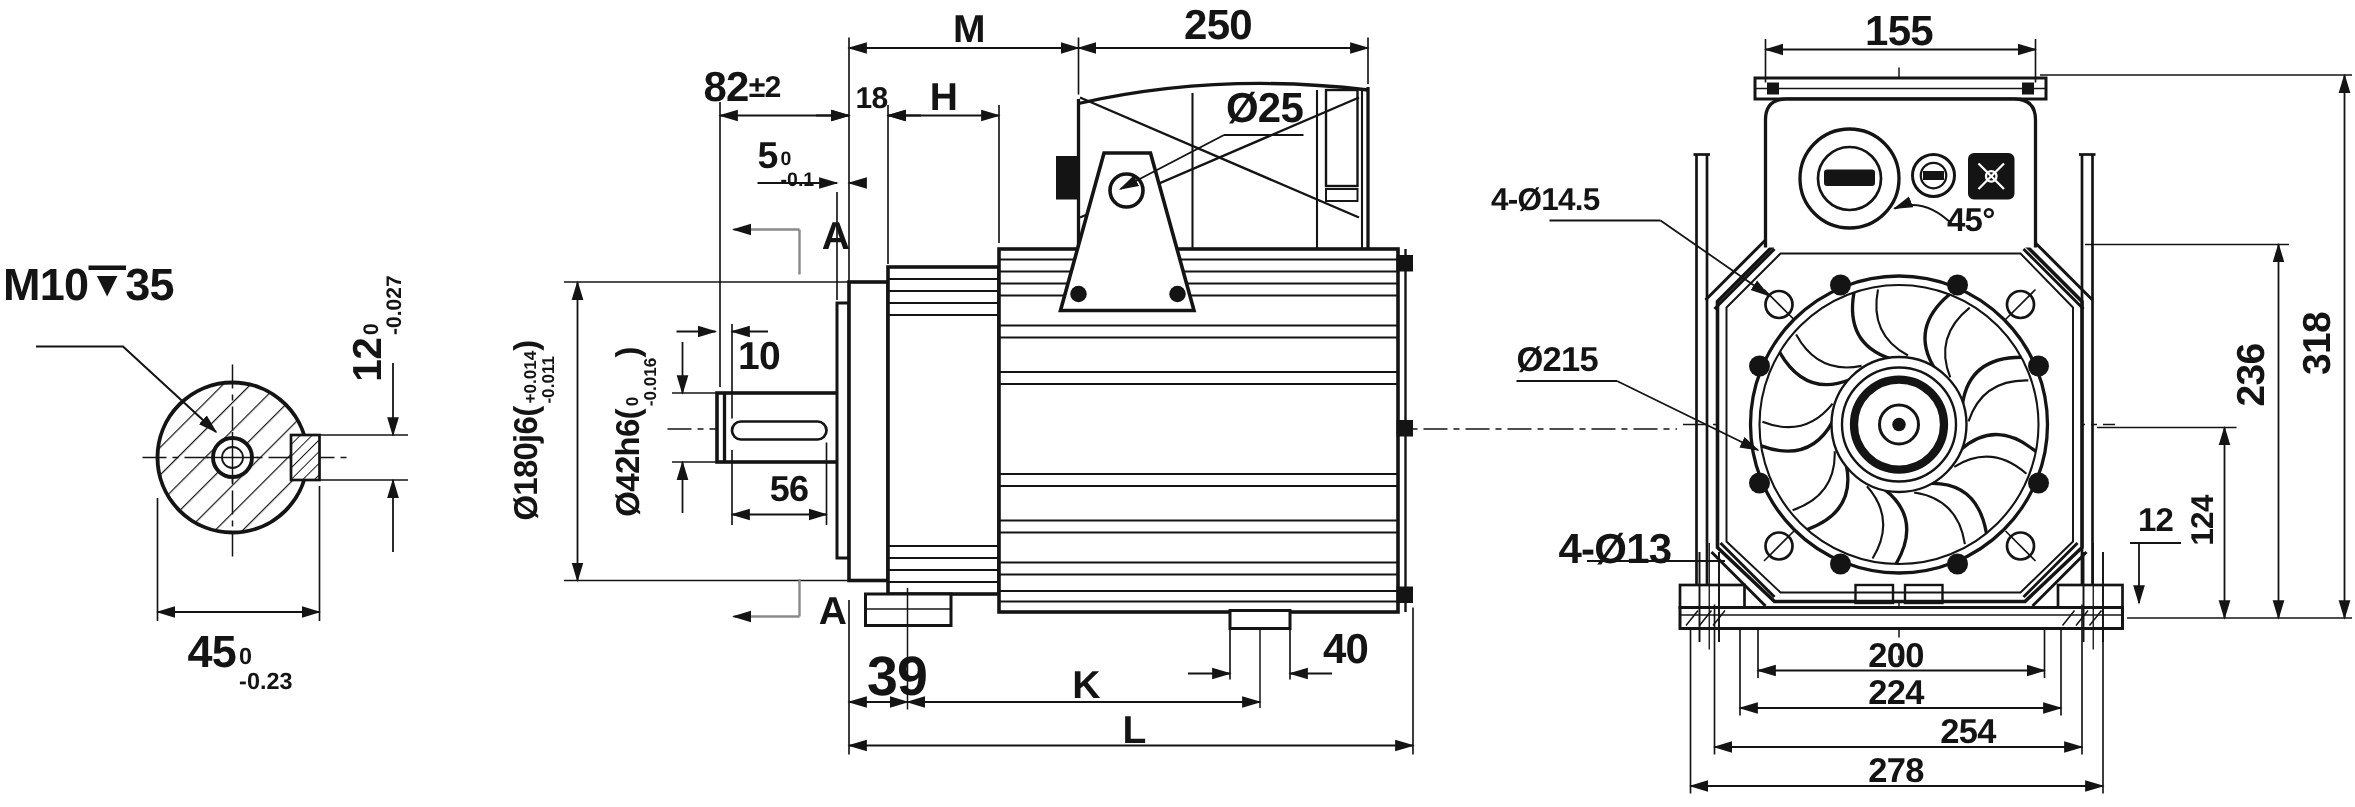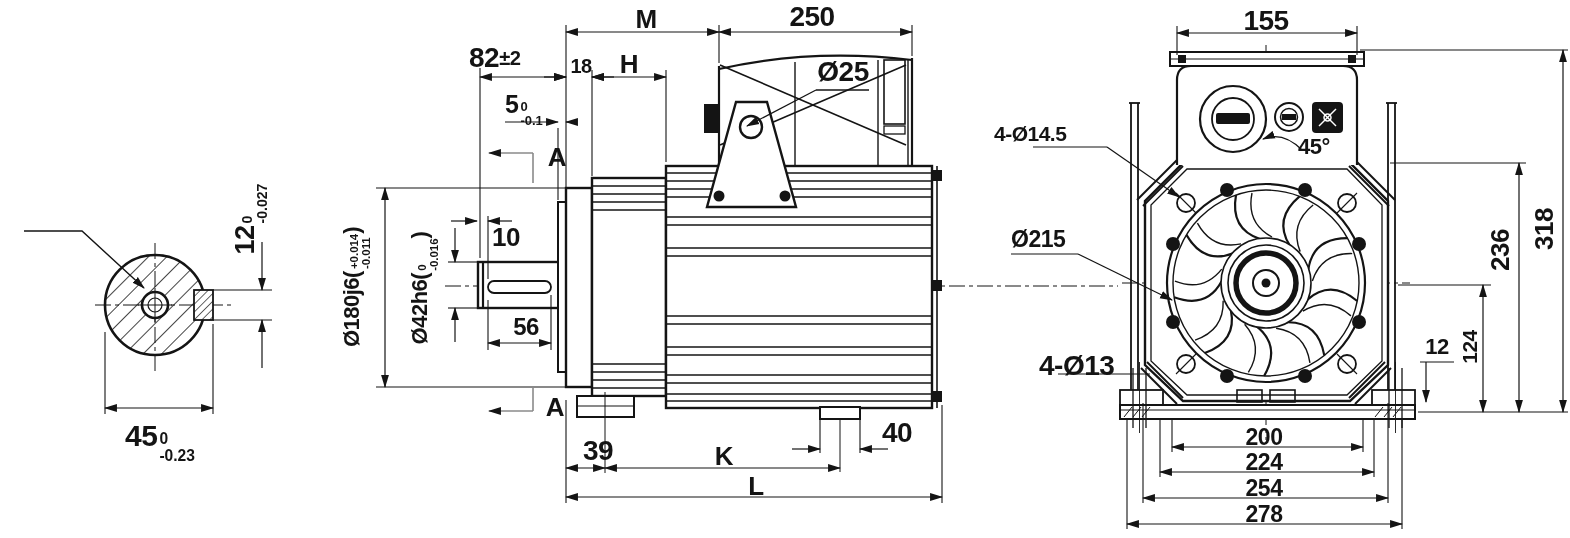--- a/index.html
+++ b/index.html
@@ -325,20 +325,23 @@
       <path d="M1263,139 Q1283,131 1302,150" marker-start="url(#arw)" stroke-width="1.3"></path>
       <line x1="1033" y1="147" x2="1107" y2="147"></line>
       <line x1="1107" y1="147" x2="1179" y2="197" marker-end="url(#arw)"></line>
       <line x1="1011" y1="254" x2="1078" y2="254"></line>
       <line x1="1078" y1="254" x2="1172" y2="300" marker-end="url(#arw)"></line>
       <line x1="1058" y1="374" x2="1150" y2="374"></line>
     </g>
   </g>
 </svg>
 
+<div class="lbl" style="left:2px;top:176px;font-size:30px">
+  <span>M10</span><span class="depth">▼</span><span>35</span>
+</div>
 <div class="lbl rot" style="left:251px;top:219px;font-size:27px">
   <span>12</span><span class="tol">
         <i>0</i>
         <i>-0.027</i>
       </span>
 </div>
 <div class="lbl ctr" style="left:160px;top:442px;font-size:30px">
   <span>45</span><span class="tol">
         <i>0</i>
         <i>-0.23</i>
@@ -368,32 +371,32 @@
         <i>+0.014</i>
         <i>-0.011</i>
       </span><span class="paren">)</span>
 </div>
 <div class="lbl rot" style="left:424px;top:288px;font-size:22px">
   <span>Ø42h6(</span><span class="tol">
         <i>0</i>
         <i>-0.016</i>
       </span><span class="paren">)</span>
 </div>
-<div class="lbl ctr" style="left:598px;top:451px;font-size:28px">39</div>
+<div class="lbl ctr" style="left:598px;top:451px;font-size:37px">39</div>
 <div class="lbl ctr" style="left:724px;top:456px;font-size:26px">K</div>
 <div class="lbl ctr" style="left:897px;top:433px;font-size:28px">40</div>
 <div class="lbl ctr" style="left:756px;top:486px;font-size:26px">L</div>
 
 <div class="lbl ctr" style="left:1266px;top:21px;font-size:28px">155</div>
 <div class="lbl" style="left:1298px;top:136px;font-size:22px">45°</div>
 <div class="lbl" style="left:994px;top:123px;font-size:21px">4-Ø14.5</div>
 <div class="lbl" style="left:1011px;top:228px;font-size:23px">Ø215</div>
 <div class="lbl rot" style="left:1500px;top:250px;font-size:26px">236</div>
 <div class="lbl rot" style="left:1544px;top:229px;font-size:26px">318</div>
 <div class="lbl rot" style="left:1469px;top:347px;font-size:21px">124</div>
 <div class="lbl ctr" style="left:1437px;top:347px;font-size:22px">12</div>
 <div class="lbl" style="left:1039px;top:352px;font-size:28px">4-Ø13</div>
 <div class="lbl ctr" style="left:1264px;top:437px;font-size:23px">200</div>
 <div class="lbl ctr" style="left:1264px;top:462px;font-size:23px">224</div>
-<div class="lbl ctr" style="left:1264px;top:488px;font-size:23px">254</div>
+<div class="lbl ctr" style="left:1312px;top:488px;font-size:23px">254</div>
 <div class="lbl ctr" style="left:1264px;top:514px;font-size:23px">278</div>
 
 </div>
 
 </body></html>

